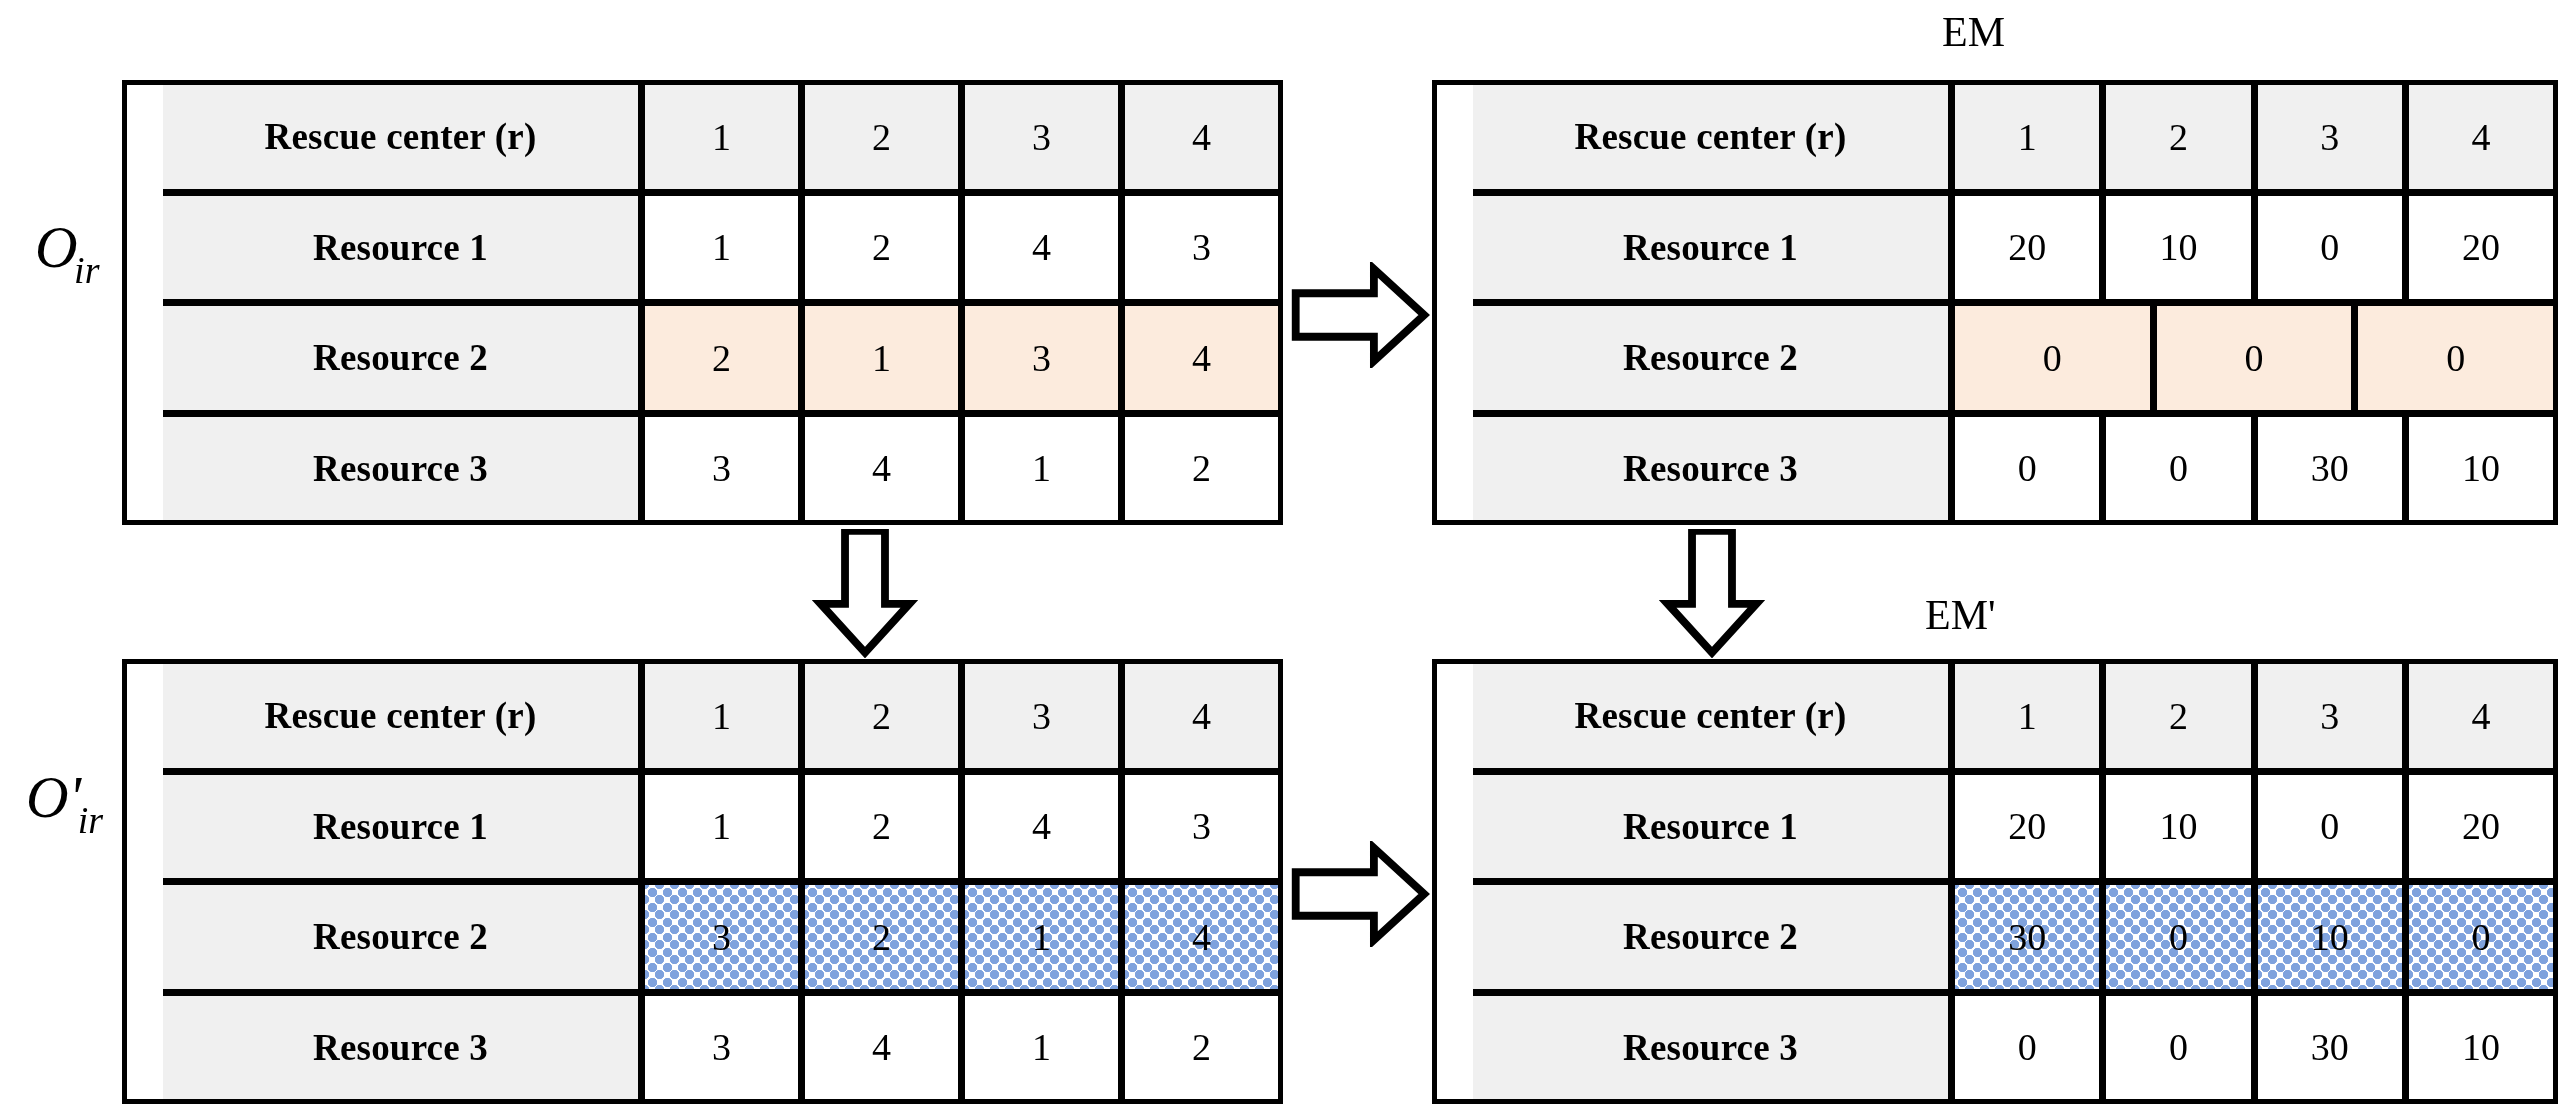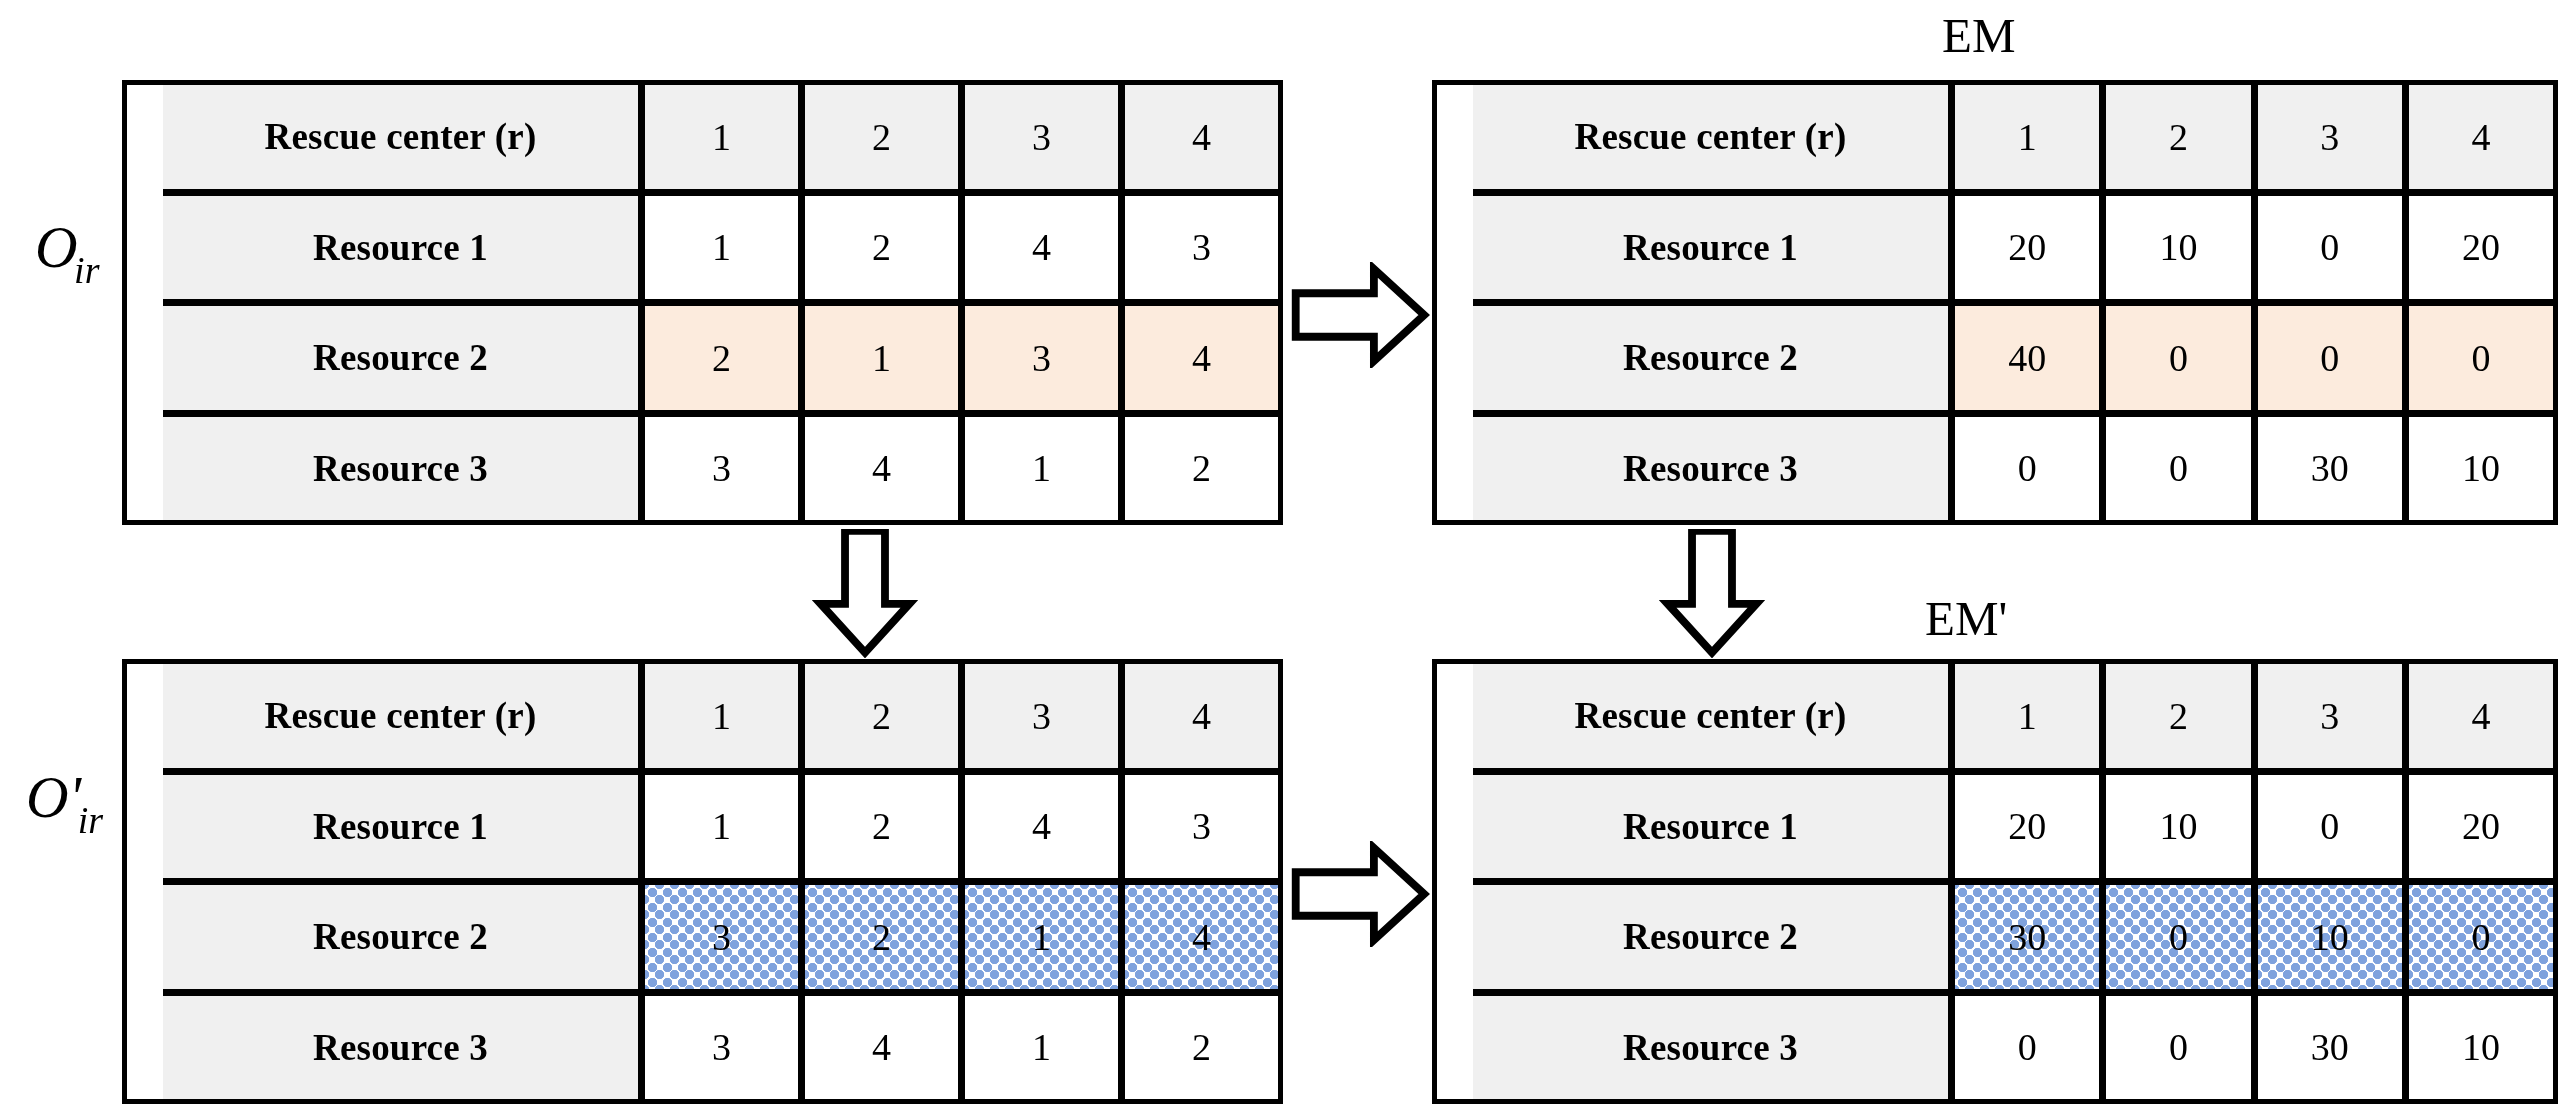--- a/index.html
+++ b/index.html
@@ -93,21 +93,21 @@
   .side-label .prime { font-size: 59px; }
   .side-label .sub {
     font-size: 38px;
     position: relative;
     top: 15.7px;
     left: -3.5px;
   }
 
   .top-label {
     position: absolute;
-    font-size: 49px;
+    font-size: 42px;
     color: #000000;
     white-space: nowrap;
     line-height: 1;
   }
 
   
   .arrow {
     position: absolute;
   }
   .arrow svg { display: block; }
@@ -234,23 +234,20 @@
     <div class="t-cell">
         <span class="cell-text">20</span>
       </div>
   </div>
 
   <div class="t-row">
     <div class="t-label">
         <span class="cell-text">Resource 2</span>
       </div>
     <div class="t-cell hl-peach">
-        <span class="cell-text">40</span>
-      </div>
-    <div class="t-cell hl-peach">
         <span class="cell-text">0</span>
       </div>
     <div class="t-cell hl-peach">
         <span class="cell-text">0</span>
       </div>
     <div class="t-cell hl-peach">
         <span class="cell-text">0</span>
       </div>
   </div>
 

